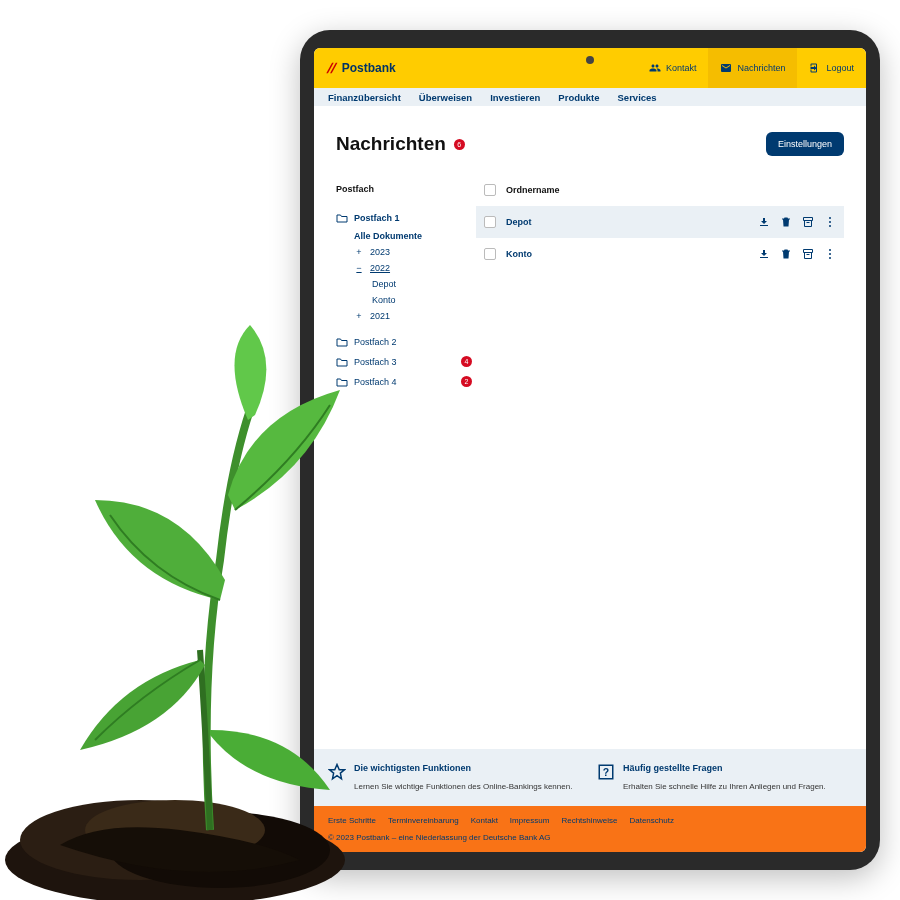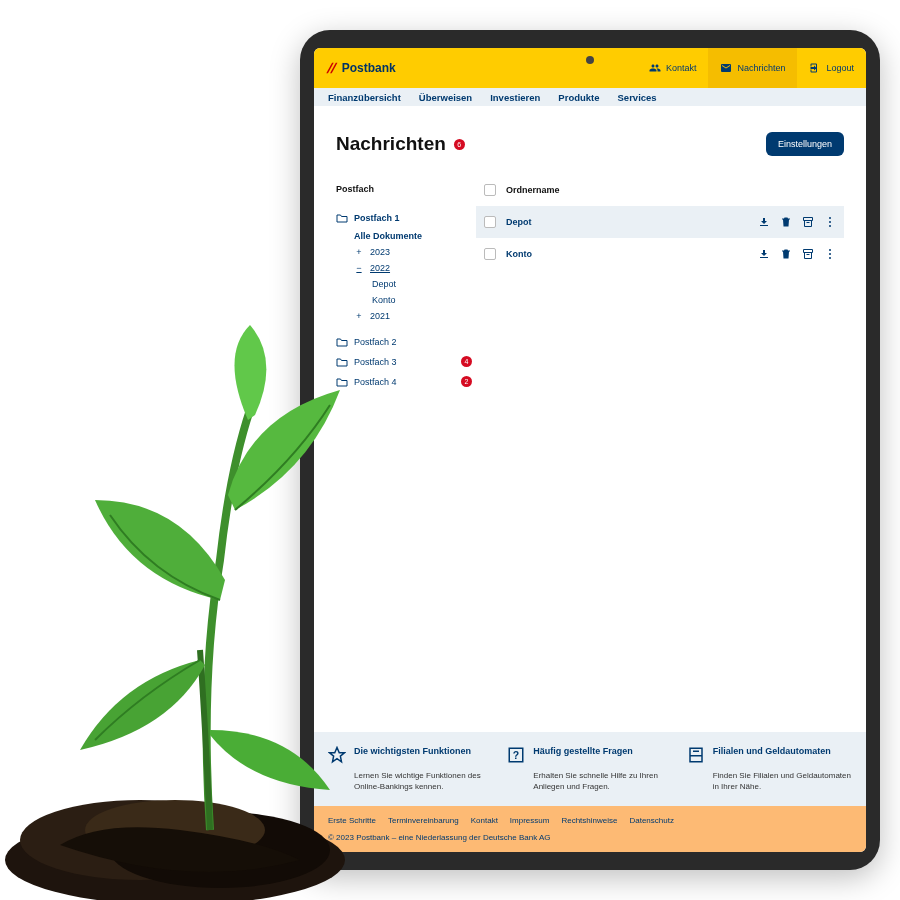--- a/index.html
+++ b/index.html
@@ -65,24 +65,24 @@
 .frow.sel { background:#eaf0f5; }
 .frow .name { flex:1; color:#003a70; font-weight:bold; }
 .frow .acts { display:flex; gap:10px; color:#003a70; }
 .frow .acts span { cursor:pointer; width:12px; height:12px; display:flex; align-items:center; justify-content:center; }
 
 
 .tiles { display:flex; background:#eaf0f5; padding:14px; gap:14px; }
 .tile { flex:1; display:flex; gap:8px; }
 .tile .ic { width:18px; height:18px; color:#003a70; flex-shrink:0; }
 .tile .tt { color:#003a70; font-size:9px; font-weight:bold; }
-.tile .tx { color:#333; font-size:8px; margin-top:15px; line-height:1.3; }
-
-
-.footer { background:#fdba74; padding:10px 14px; color:#003a70; font-size:8px; }
+.tile .tx { color:#333; font-size:8px; margin-top:9px; line-height:1.3; }
+
+
+.footer { background:#f97316; padding:10px 14px; color:#003a70; font-size:8px; }
 .footer .links { display:flex; gap:12px; flex-wrap:wrap; }
 .footer .links span { cursor:pointer; }
 .footer .copy { margin-top:8px; }
 
 
 svg { display:block; }
 </style>
 </head>
 <body>
 
@@ -285,29 +285,20 @@
       <div class="tile">
         <svg class="ic" viewBox="0 0 24 24">
             <rect x="3" y="3" width="18" height="18" fill="none" stroke="#003a70" stroke-width="2"></rect>
             <text x="12" y="17" text-anchor="middle" font-size="14" fill="#003a70" font-weight="bold">?</text>
           </svg>
         <div>
           <div class="tt">Häufig gestellte Fragen</div>
           <div class="tx">Erhalten Sie schnelle Hilfe zu Ihren Anliegen und Fragen.</div>
         </div>
       </div>
-      <div class="tile">
-        <svg class="ic" viewBox="0 0 24 24">
-            <path fill="none" stroke="#003a70" stroke-width="2" d="M4 3h16v10H4zM4 13v8h16v-8M8 7h8"></path>
-          </svg>
-        <div>
-          <div class="tt">Filialen und Geldautomaten</div>
-          <div class="tx">Finden Sie Filialen und Geldautomaten in Ihrer Nähe.</div>
-        </div>
-      </div>
     </div>
 
     <div class="footer">
       <div class="links">
         <span>Erste Schritte</span>
         <span>Terminvereinbarung</span>
         <span>Kontakt</span>
         <span>Impressum</span>
         <span>Rechtshinweise</span>
         <span>Datenschutz</span>

